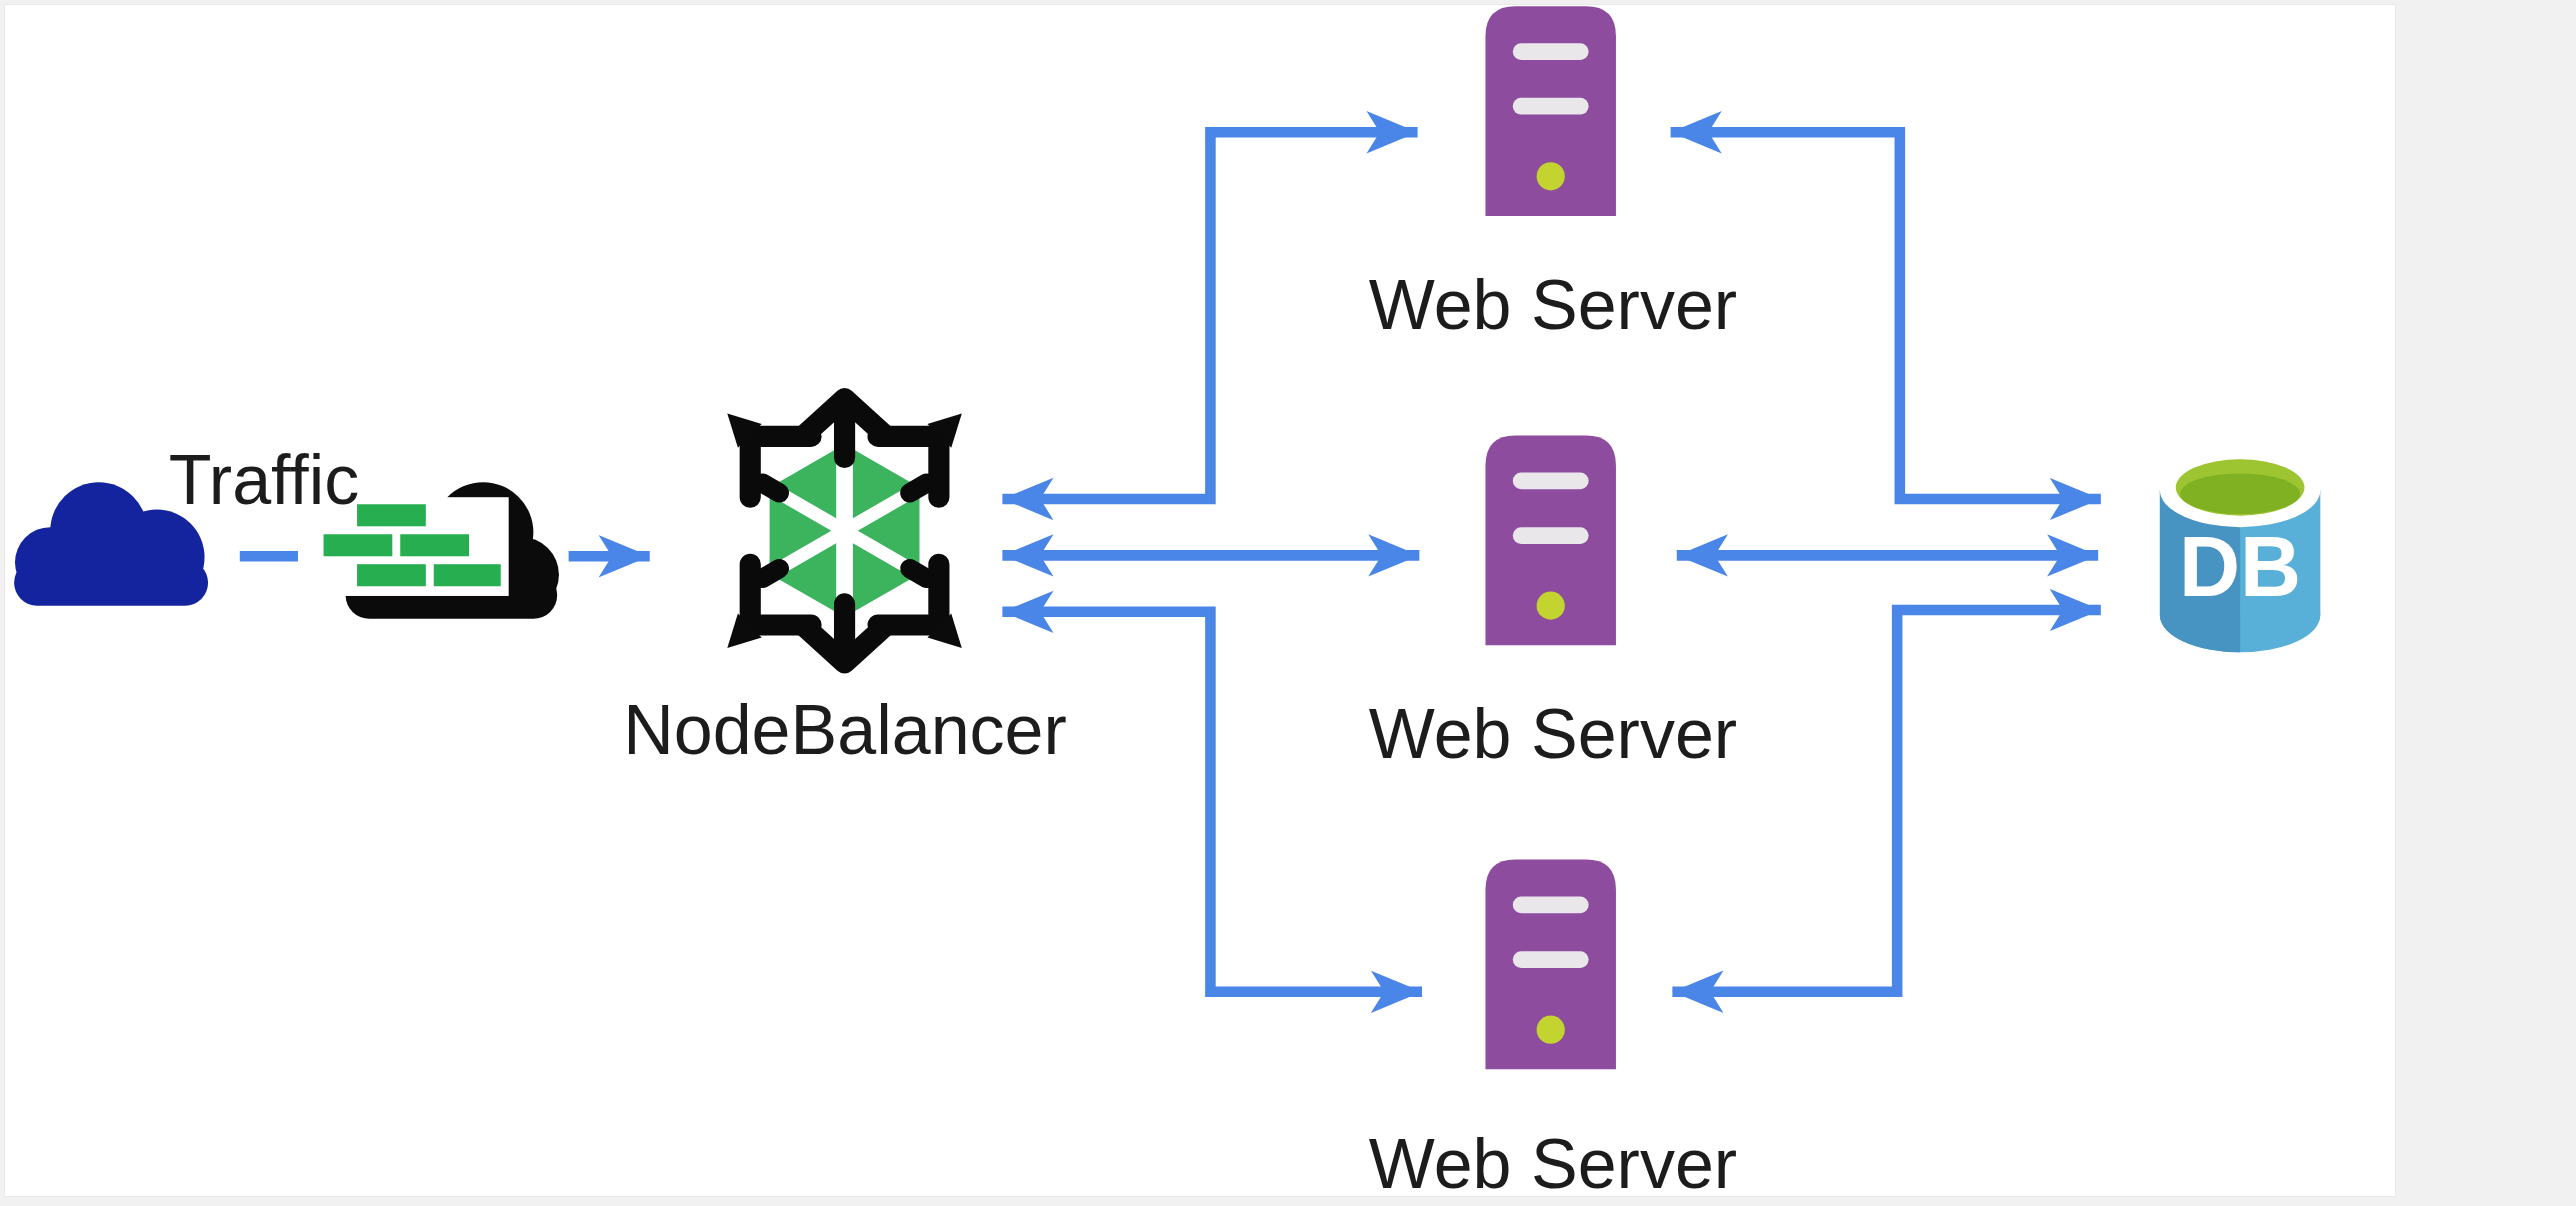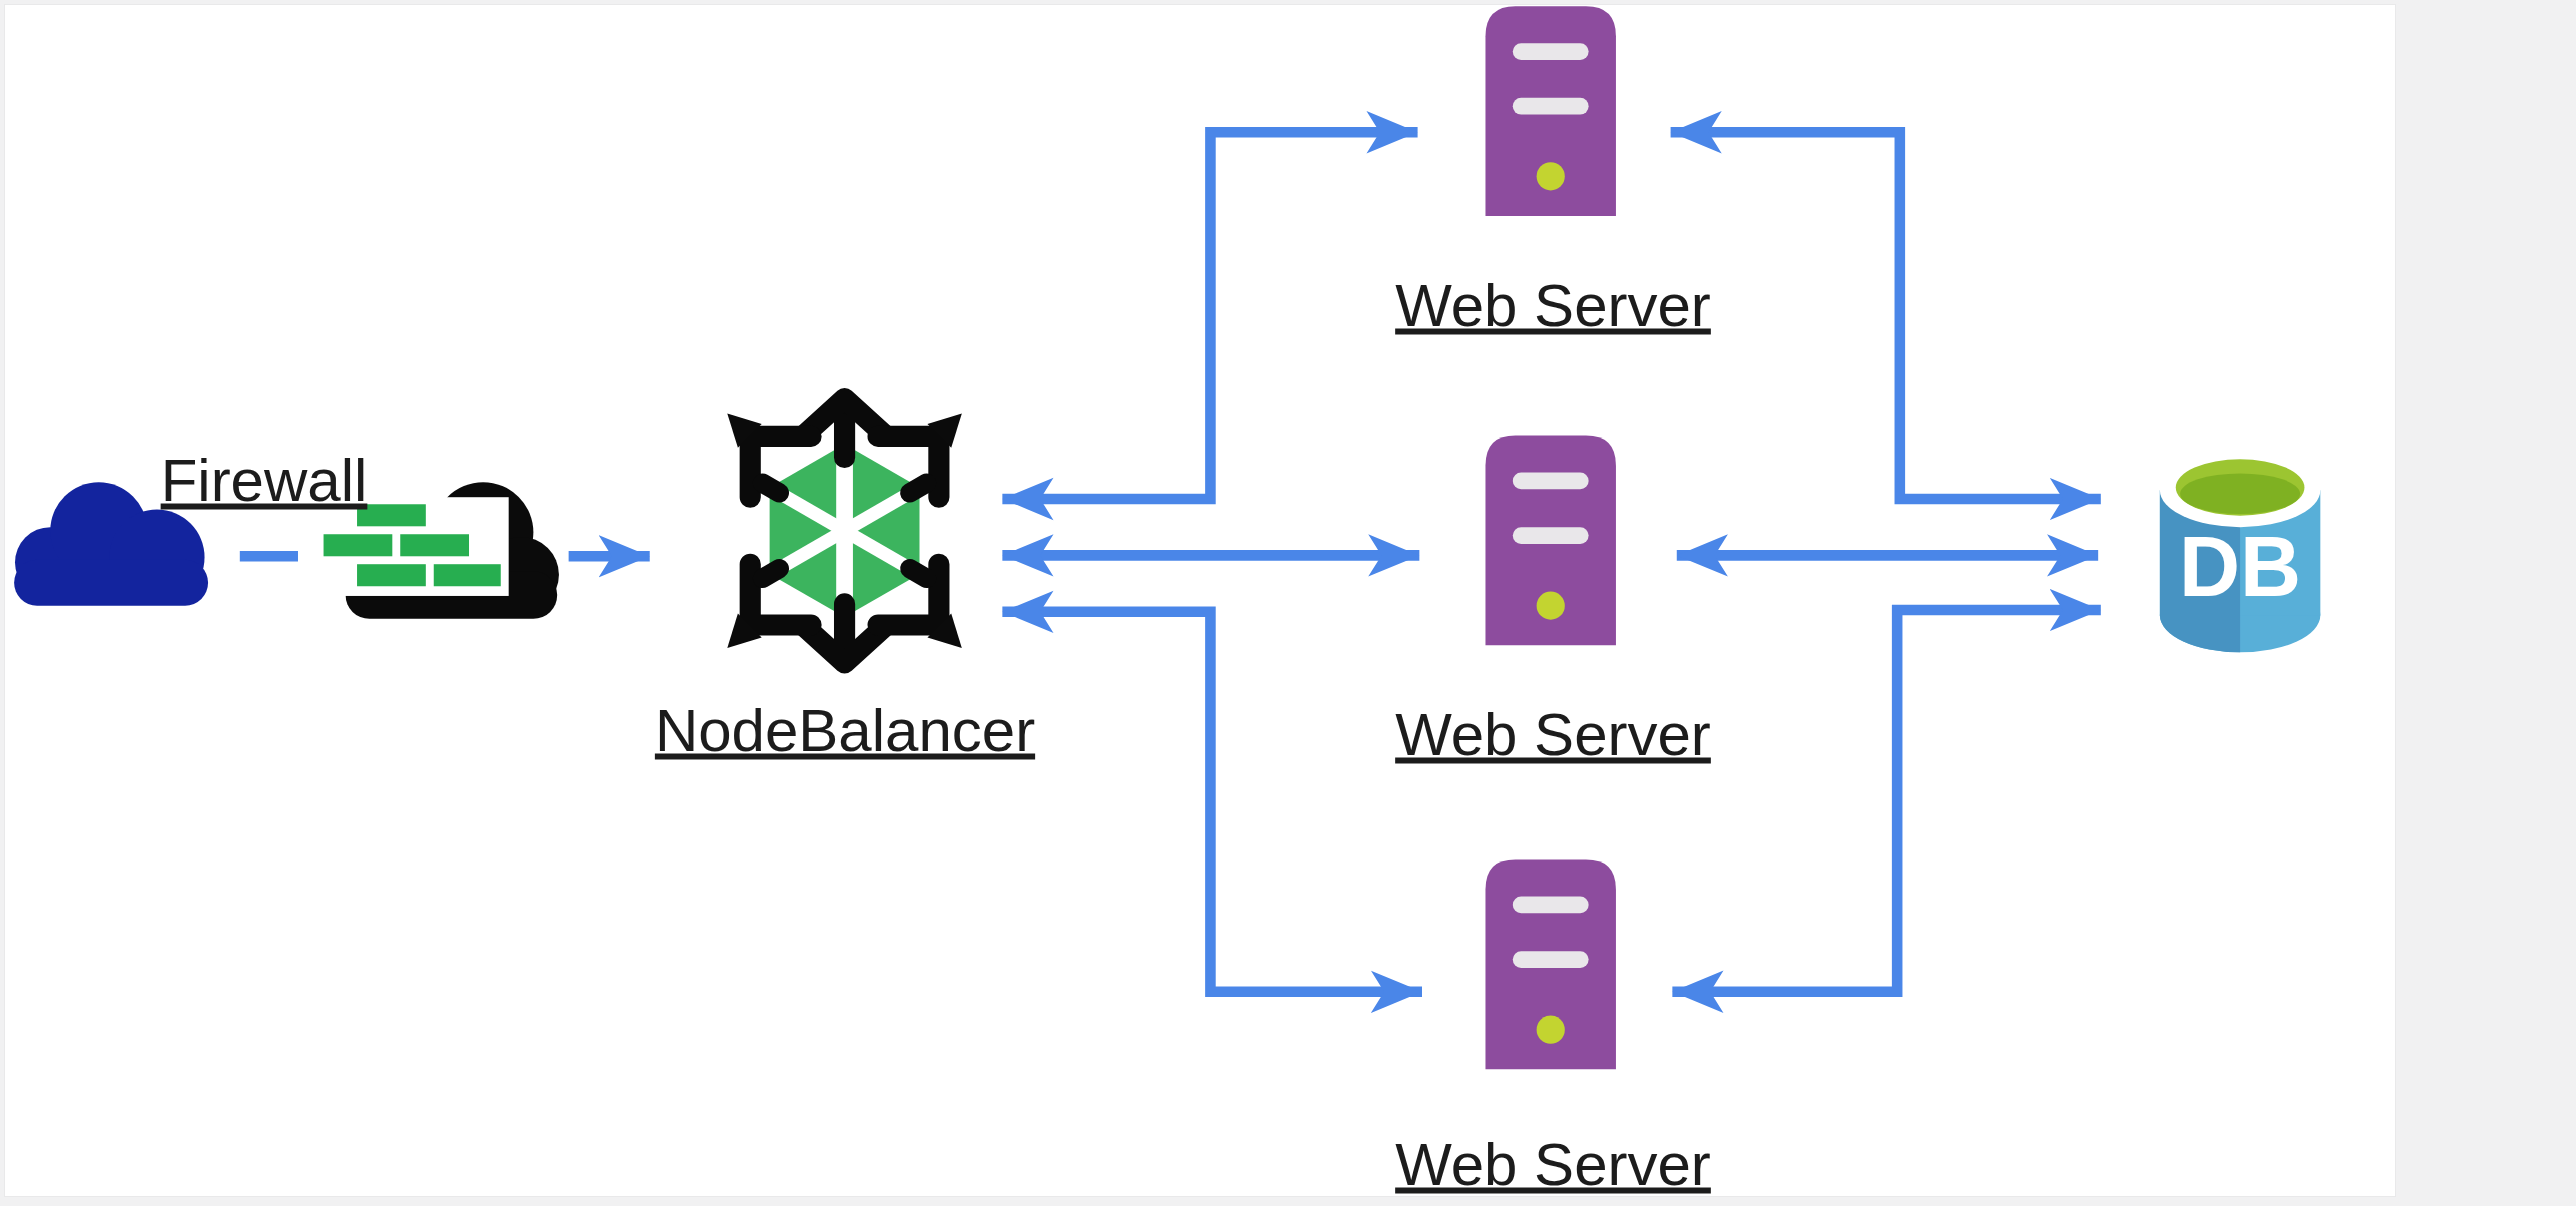--- a/index.html
+++ b/index.html
@@ -24,22 +24,22 @@
   .fill-green{fill:var(--nodebalancer-green,#3cb45e);}
   .fill-purple{fill:var(--server-purple,#8d4c9e);}
   .fill-slot{fill:var(--server-slot-gray,#e9e7ea);}
   .fill-led{fill:var(--server-led-green,#c3d430);}
   .nb-stroke{stroke:#0a0a0a;stroke-width:24;stroke-linecap:round;stroke-linejoin:round;fill:none;}
   .nb-stub{stroke:#0a0a0a;stroke-width:22;stroke-linecap:round;fill:none;}
   .spoke{stroke:#ffffff;stroke-width:15;stroke-linecap:butt;fill:none;}
   .spoke-v{stroke:#ffffff;stroke-width:19;stroke-linecap:butt;fill:none;}
   .label{
     position:absolute;transform:translate(-50%,-50%);
-    font-size:60px;color:var(--label-black,#1c1c1c);
-    white-space:nowrap;letter-spacing:0px;text-decoration:underline;
+    font-size:70px;color:var(--label-black,#1c1c1c);
+    white-space:nowrap;letter-spacing:0px;
   }
   .db-badge{
     font-family:"Liberation Sans", sans-serif;
     font-weight:bold;font-size:96px;fill:#ffffff;
   }
 </style>
 </head>
 <body>
 
 <div class="stage">
@@ -138,19 +138,19 @@
       <ellipse cx="2541" cy="698" rx="91" ry="42" style="fill:var(--db-right-blue,#58afd8)"></ellipse>
       <rect x="2450" y="556" width="182" height="142" style="fill:var(--db-right-blue,#58afd8)"></rect>
       <path d="M2450,556 L2450,698 A91,42 0 0 0 2541,740 L2541,556 Z" style="fill:var(--db-left-blue,#4793c2)"></path>
       <ellipse cx="2541" cy="556" rx="91" ry="42" fill="#ffffff"></ellipse>
       <ellipse cx="2541" cy="553" rx="73" ry="32" style="fill:var(--db-top-outer-green,#9cc531)"></ellipse>
       <ellipse cx="2541" cy="560" rx="68" ry="23" style="fill:var(--db-top-inner-green,#7fb122)"></ellipse>
       <text class="db-badge" x="2541" y="676" text-anchor="middle">DB</text>
     </g>
   </svg>
 
-  <div class="label" style="left:264px;top:480px">Firewall</div>
+  <div class="label" style="left:264px;top:480px">Traffic</div>
   <div class="label" style="left:845px;top:730px">NodeBalancer</div>
   <div class="label" style="left:1553px;top:305px">Web Server</div>
   <div class="label" style="left:1553px;top:734px">Web Server</div>
   <div class="label" style="left:1553px;top:1164px">Web Server</div>
 </div>
 
 
 </body></html>

